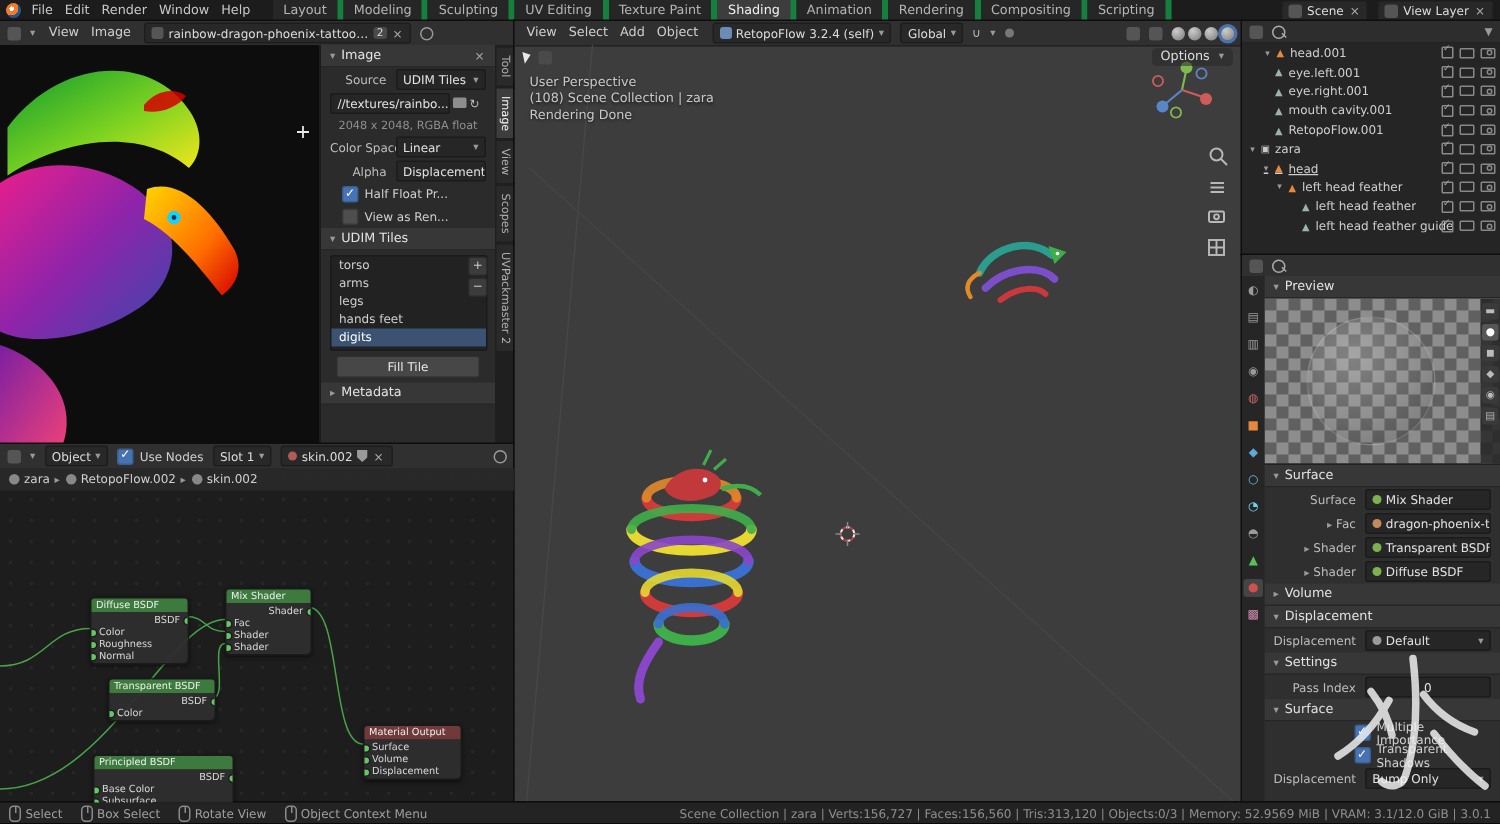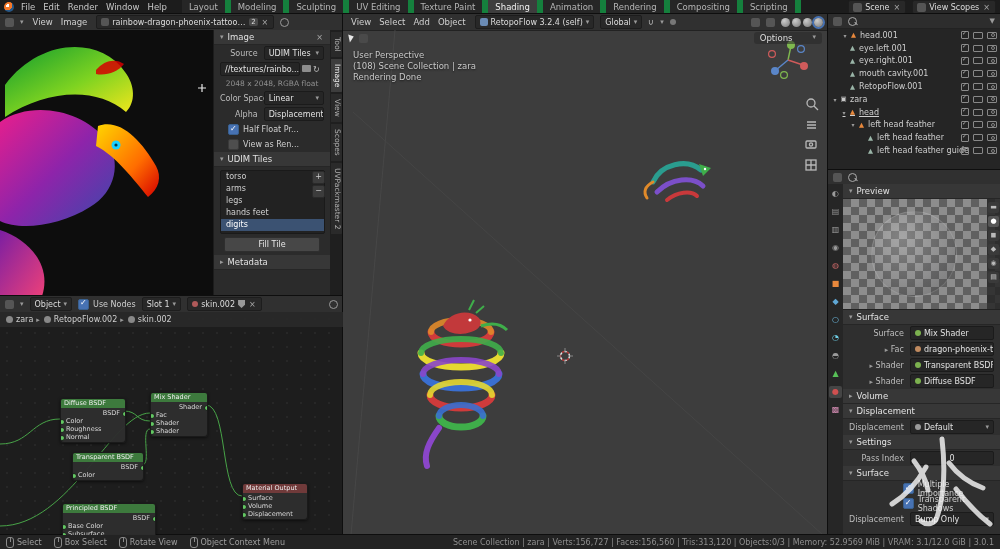--- a/index.html
+++ b/index.html
@@ -16,21 +16,21 @@
   .xbtn{color:#aaa;font-size:8px;padding:0 1px;}
   .badge{background:#4a4a4a;border-radius:2px;font-size:7px;padding:0 2px;color:#ddd;}
   .sq-icon{width:9px;height:9px;background:#555;border-radius:2px;display:inline-block;flex:none;}
   
   #topbar{left:0;top:0;width:1000px;height:14px;background:#1c1c1c;display:flex;align-items:center;
           gap:4px;padding:0 4px;box-sizing:border-box;font-size:8.5px;}
   .logo{width:10px;height:10px;border-radius:50%;flex:none;
         background:radial-gradient(circle at 38% 38%,#fff 0 1.5px,#f5792a 1.5px 4.5px,#265787 4.5px);}
   #topbar .menus{display:flex;gap:2px;}
   #workspaces{display:flex;margin-left:8px;height:14px;align-items:stretch;}
-  .ws-tab{padding:0 7px;display:flex;align-items:center;color:#b5b5b5;border-right:6px solid #15803d;background:#262626;}
+  .ws-tab{padding:0 7px;display:flex;align-items:center;color:#b5b5b5;border-right:4px solid #15803d;background:#262626;}
   .ws-tab.active{background:#3d3d3d;color:#f0f0f0;}
   #topbar .right{margin-left:auto;display:flex;gap:6px;align-items:flex-start;}
   
   .phead{height:14px;display:flex;align-items:center;gap:4px;background:#373737;padding:0 6px;
          font-size:8.5px;color:#e2e2e2;border-bottom:1px solid #262626;}
   .row{display:grid;grid-template-columns:42% 1fr;align-items:center;padding:1px 6px;}
   .lbl{text-align:right;padding-right:6px;color:#bdbdbd;font-size:8px;white-space:nowrap;overflow:hidden;}
   .field{background:#262626;border:1px solid #1b1b1b;border-radius:2px;height:12px;display:flex;
          align-items:center;gap:3px;padding:0 4px;color:#e2e2e2;font-size:8px;overflow:hidden;white-space:nowrap;}
   .field .chev{margin-left:auto;}
@@ -75,21 +75,21 @@
   .sock{position:absolute;top:2px;width:4px;height:4px;border-radius:50%;background:#63c763;border:1px solid #1d1d1d;}
   .n-row.in .sock{left:-2.5px;}
   .n-row.out .sock{right:-2.5px;}
   #wires{position:absolute;left:0;top:0;z-index:1;}
   
   #viewport{left:343px;top:14px;width:485px;height:521px;background:#3d3d3d;}
   #vp-scene{position:absolute;left:0;top:16px;right:0;bottom:0;overflow:hidden;}
   #vp-scene svg.bgart{position:absolute;left:0;top:0;}
   #vp-toolbar-row{position:absolute;left:0;top:0;right:0;height:16px;display:flex;align-items:center;
                   padding:0 6px;z-index:4;}
-  #vp-options{margin-left:auto;display:flex;align-items:flex-start;gap:20px;background:rgba(40,40,40,.55);
+  #vp-options{margin-left:auto;display:flex;align-items:flex-start;gap:6px;background:rgba(40,40,40,.55);
               border-radius:3px;padding:1px 6px;color:#ddd;font-size:8.5px;}
   #vp-overlay{position:absolute;left:10px;top:20px;z-index:4;color:#c9c9c9;font-size:8.5px;line-height:11px;
               text-shadow:0 1px 2px rgba(0,0,0,.6);}
   .shade-balls{display:flex;gap:2px;align-items:center;}
   .ball{width:9px;height:9px;border-radius:50%;background:radial-gradient(circle at 35% 30%,#ccc,#777);}
   .ball.active{box-shadow:0 0 0 2px #4772b3;}
   
   #outliner{left:828px;top:14px;width:172px;height:156px;background:#252525;overflow:hidden;}
   #outliner .hdr{height:14px;background:#2d2d2d;}
   .ol-row{display:flex;align-items:center;height:12.8px;font-size:8px;color:#cfcfcf;position:relative;white-space:nowrap;}
@@ -179,21 +179,21 @@
         <span class="ws-tab">Scripting</span>
       </div>
     <div class="right">
       <span class="chip">
         <span class="sq-icon"></span>
         <span>Scene</span>
         <span class="xbtn">×</span>
       </span>
       <span class="chip">
         <span class="sq-icon"></span>
-        <span>View Scopes</span>
+        <span>View Layer</span>
         <span class="xbtn">×</span>
       </span>
     </div>
   </div>
 
   <div id="image-editor" class="area">
     <div class="hdr">
       <span class="sq-icon"></span>
       <span class="chev">▾</span>
       <span class="menus" style="display:flex;gap:2px">

